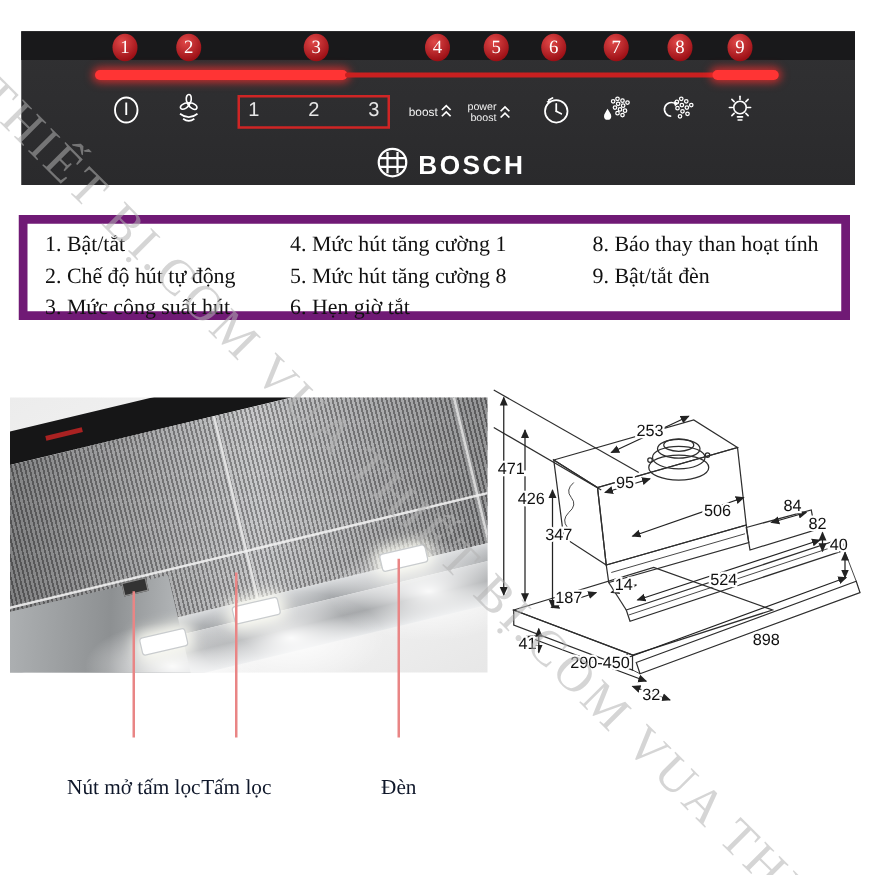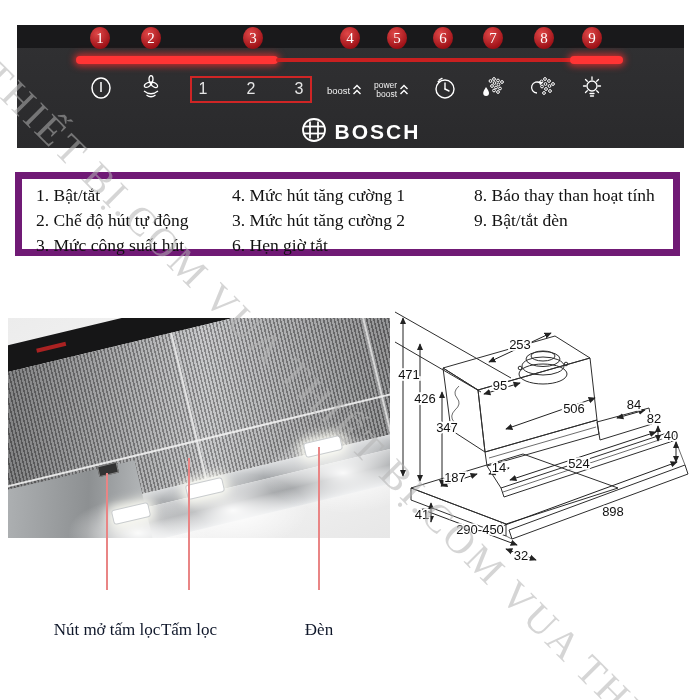--- a/index.html
+++ b/index.html
@@ -256,21 +256,21 @@
   </div>
 
   <div class="legend">
     <div class="lcol lc1">
       <div>1. Bật/tắt</div>
       <div>2. Chế độ hút tự động</div>
       <div>3. Mức công suất hút</div>
     </div>
     <div class="lcol lc2">
       <div>4. Mức hút tăng cường 1</div>
-      <div>3. Mức hút tăng cường 2</div>
+      <div>5. Mức hút tăng cường 8</div>
       <div>6. Hẹn giờ tắt</div>
     </div>
     <div class="lcol lc3">
       <div>8. Báo thay than hoạt tính</div>
       <div>9. Bật/tắt đèn</div>
     </div>
   </div>
 
   <div class="photo">
     <div class="hood">

